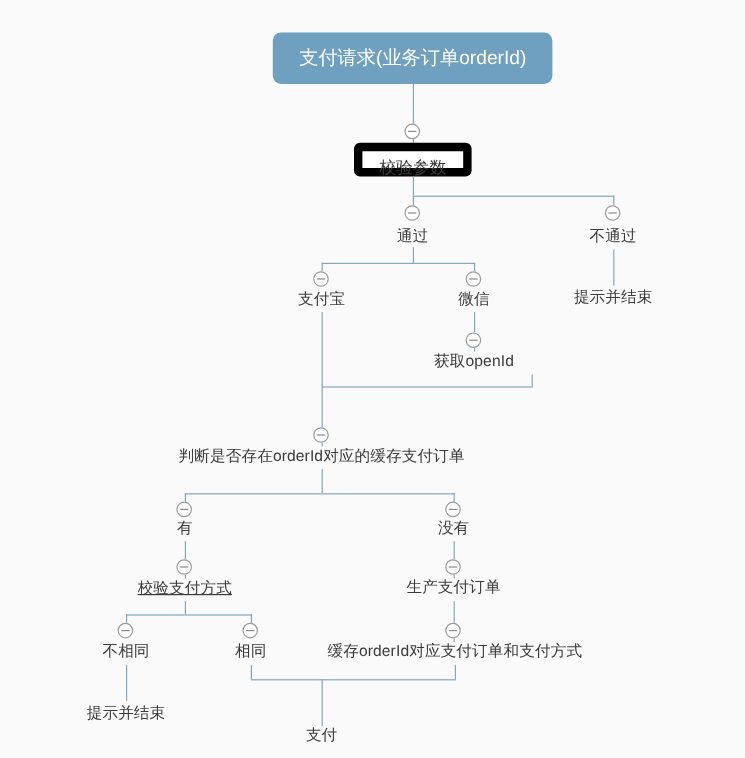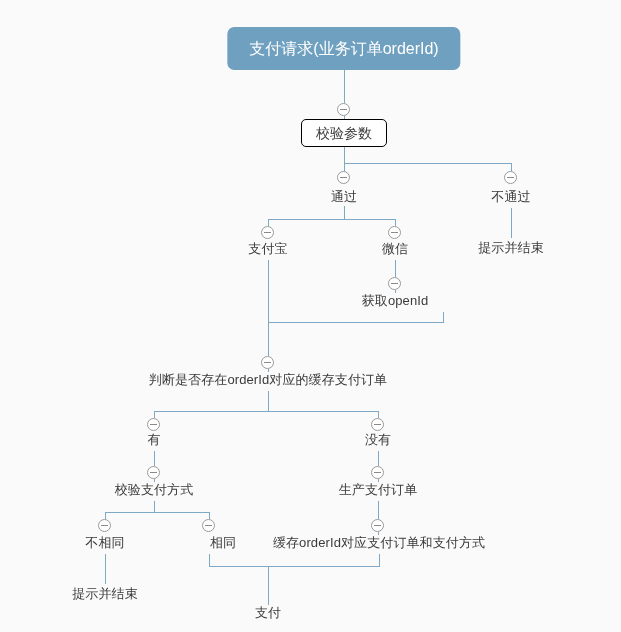--- a/index.html
+++ b/index.html
@@ -70,21 +70,21 @@
     white-space: nowrap;
     box-sizing: border-box;
     padding: 0 22px;
     transform: translateX(-50%);
   }
   
   .node-box {
     position: absolute;
     background: #ffffff;
     color: #3b3b3b;
-    border: 1px solid #000000;
+    border: 7px solid #000000;
     border-radius: 5px;
     font-size: 14px;
     line-height: 26px;
     height: 28px;
     text-align: center;
     white-space: nowrap;
     box-sizing: border-box;
     padding: 0 14px;
     transform: translateX(-50%);
   }
@@ -149,37 +149,37 @@
 
   <div class="toggle" style="left:147px; top:418px;"></div>
   <div class="toggle" style="left:371px; top:418px;"></div>
 
   <div class="node-text" style="left:154px; top:432px;">有</div>
   <div class="node-text" style="left:378px; top:432px;">没有</div>
 
   <div class="vline" style="left:154px; top:451px; height:15px;"></div>
   <div class="toggle" style="left:147px; top:466px;"></div>
   <div class="vline" style="left:154px; top:479px; height:3px;"></div>
-  <div class="node-text" style="left:154px; top:482px;">校验支付方式</div>
+  <div class="node-text" style="left:154px; top:482px;text-decoration:underline;">校验支付方式</div>
 
   <div class="vline" style="left:378px; top:451px; height:15px;"></div>
   <div class="toggle" style="left:371px; top:466px;"></div>
   <div class="vline" style="left:378px; top:479px; height:3px;"></div>
-  <div class="node-text" style="left:378px; top:482px;">生产支付订单</div>
+  <div class="node-text" style="left:378px; top:482px;font-family:Liberation Mono, monospace;">生产支付订单</div>
 
   <div class="vline" style="left:154px; top:501px; height:11px;"></div>
   <div class="hline" style="left:105px; top:512px; width:105px;"></div>
   <div class="vline" style="left:105px; top:512px; height:7px;"></div>
   <div class="vline" style="left:209px; top:512px; height:7px;"></div>
 
   <div class="toggle" style="left:98px; top:519px;"></div>
   <div class="toggle" style="left:202px; top:519px;"></div>
 
   <div class="node-text" style="left:105px; top:535px;">不相同</div>
-  <div class="node-text" style="left:209px; top:535px;margin-left:14px;">相同</div>
+  <div class="node-text" style="left:209px; top:535px;">相同</div>
 
   <div class="vline" style="left:105px; top:554px; height:30px;"></div>
   <div class="node-text" style="left:105px; top:586px;">提示并结束</div>
 
   <div class="vline" style="left:378px; top:501px; height:18px;"></div>
   <div class="toggle" style="left:371px; top:519px;"></div>
   <div class="vline" style="left:378px; top:532px; height:3px;"></div>
   <div class="node-text" style="left:379px; top:535px;">缓存orderId对应支付订单和支付方式</div>
 
   <div class="vline" style="left:209px; top:554px; height:12px;"></div>

